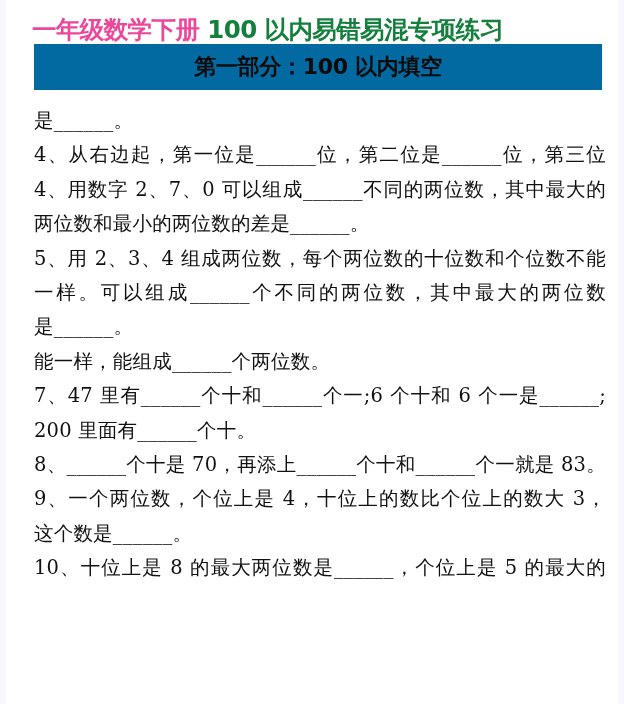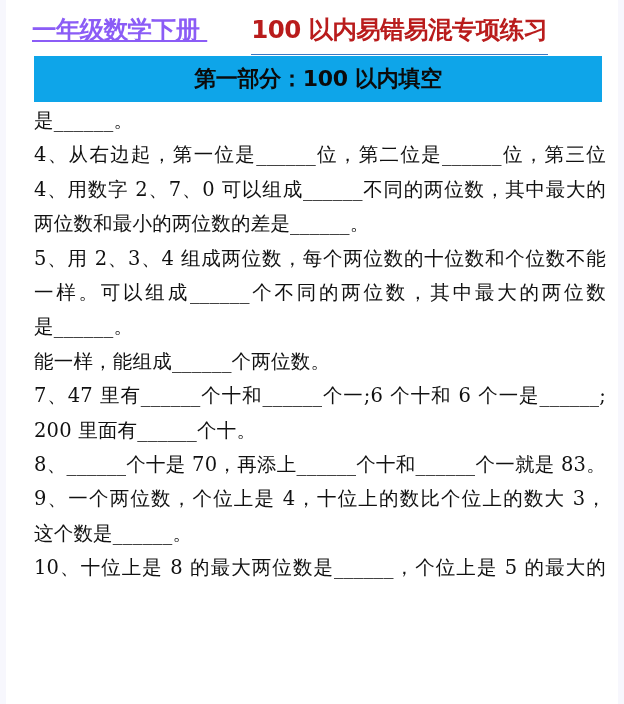--- a/index.html
+++ b/index.html
@@ -28,47 +28,45 @@
       width: 580px;
       height: 44px;
       white-space: nowrap;
       font-family: "DejaVu Sans", sans-serif;
       font-weight: bold;
       font-size: 24.5px;
       line-height: 44px;
       letter-spacing: -0.6px;
     }
     .title .black {
-      color: #8b5cf6;
-      text-decoration: underline;
+      color: #ec4899;
     }
     .title .red {
-      color: #b91c1c;
+      color: #15803d;
       display: inline-block;
       position: relative;
       padding-bottom: 0px;
-      margin-left: 44px;
     }
     .title .red::after {
       content: "";
       position: absolute;
       left: 0;
       right: 0;
       bottom: -3px;
       height: 1.5px;
       background: #3a78c4;
       box-shadow: 0 3px 0 0 #9cc0e6;
     }
     .section-band {
       position: absolute;
       left: 28px;
-      top: 56px;
+      top: 44px;
       width: 568px;
       height: 46px;
-      background: #0ea5e9;
+      background: #0369a1;
       display: flex;
       align-items: center;
       justify-content: center;
     }
     .section-title {
       font-family: "DejaVu Sans", sans-serif;
       font-weight: bold;
       font-size: 22px;
       color: #0b0b0b;
       letter-spacing: -0.3px;

